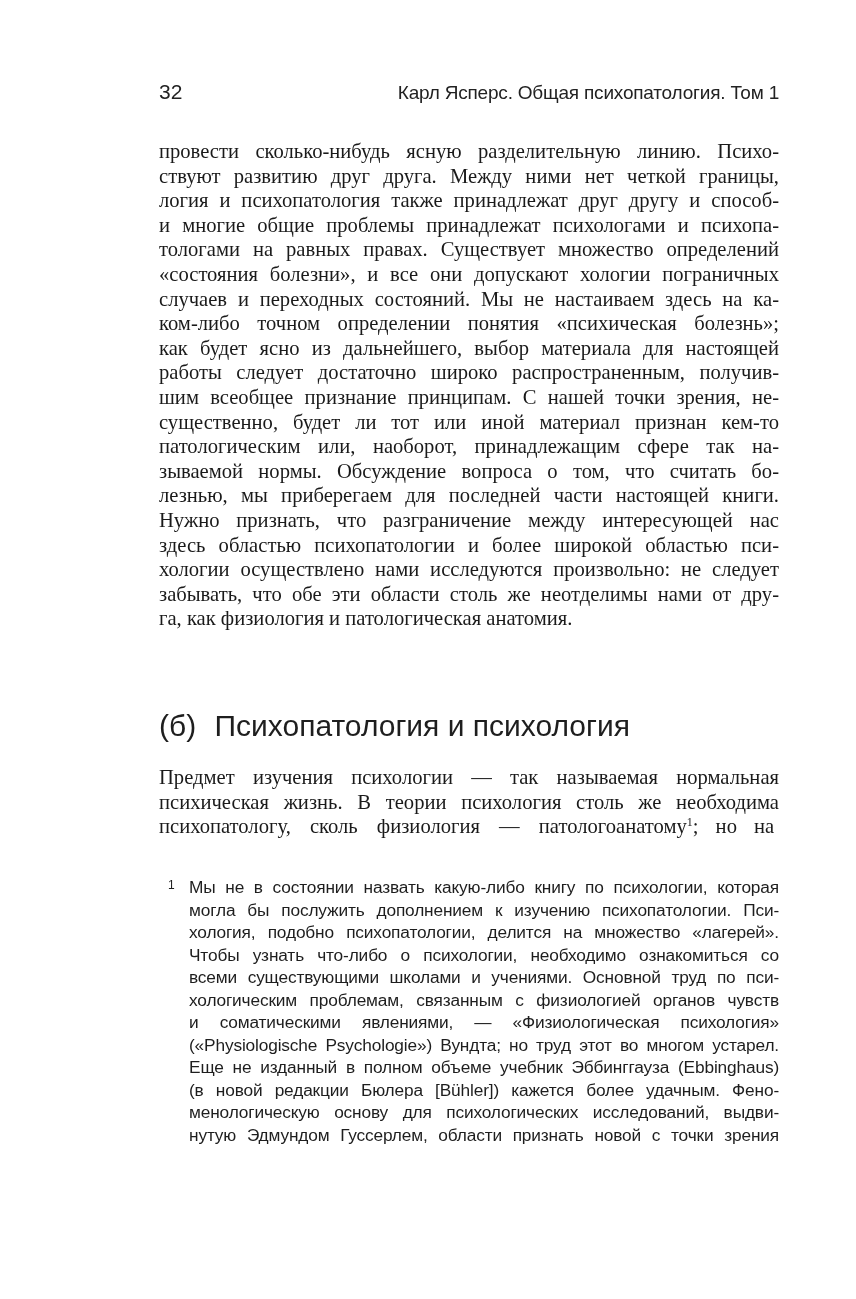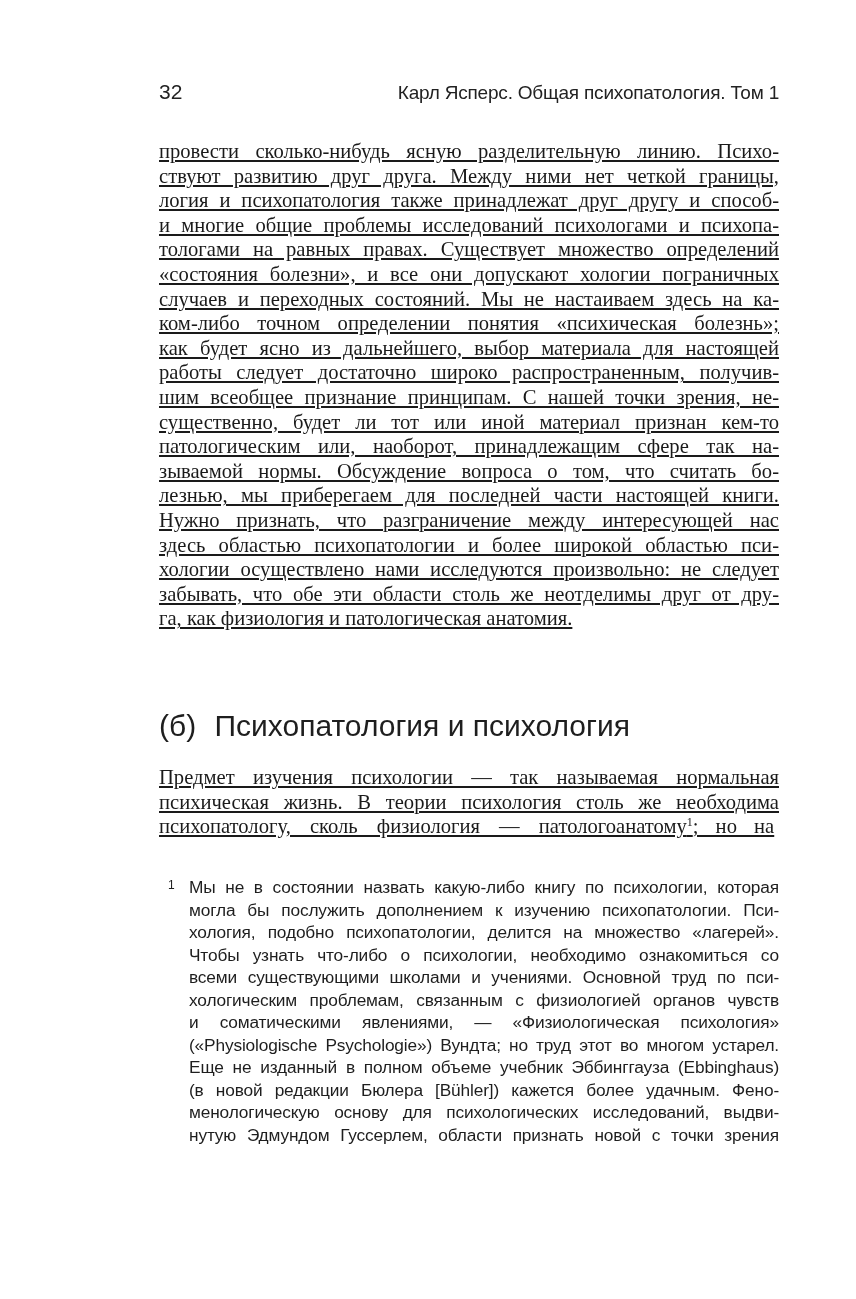--- a/index.html
+++ b/index.html
@@ -50,21 +50,20 @@
       font-size: 20.6px;
       color: #1a1a1a;
     }
     .body-block .line {
       display: block;
       height: 24.6px;
       line-height: 24.6px;
       white-space: nowrap;
       text-align: justify;
       text-align-last: justify;
-      text-decoration: underline;
     }
     .body-block .line.last {
       text-align-last: left;
     }
     #para-1 { top: 139px; }
     #para-2 { top: 765px; }
     .section-heading {
       position: absolute;
       left: 143px;
       top: 709px;
@@ -121,36 +120,36 @@
 
   <div class="running-head">
     <span class="page-number">32</span>
     <span class="book-title">Карл Ясперс. Общая психопатология. Том 1</span>
   </div>
 
   <div class="body-block" id="para-1">
     <span class="line">провести сколько-нибудь ясную разделительную линию. Психо-</span>
     <span class="line">ствуют развитию друг друга. Между ними нет четкой границы,</span>
     <span class="line">логия и психопатология также принадлежат друг другу и способ-</span>
-    <span class="line">и многие общие проблемы исследований психологами и психопа-</span>
+    <span class="line">и многие общие проблемы принадлежат психологами и психопа-</span>
     <span class="line">тологами на равных правах. Существует множество определений</span>
     <span class="line">«состояния болезни», и все они допускают хологии пограничных</span>
     <span class="line">случаев и переходных состояний. Мы не настаиваем здесь на ка-</span>
     <span class="line">ком-либо точном определении понятия «психическая болезнь»;</span>
     <span class="line">как будет ясно из дальнейшего, выбор материала для настоящей</span>
     <span class="line">работы следует достаточно широко распространенным, получив-</span>
     <span class="line">шим всеобщее признание принципам. С нашей точки зрения, не-</span>
     <span class="line">существенно, будет ли тот или иной материал признан кем-то</span>
     <span class="line">патологическим или, наоборот, принадлежащим сфере так на-</span>
     <span class="line">зываемой нормы. Обсуждение вопроса о том, что считать бо-</span>
     <span class="line">лезнью, мы приберегаем для последней части настоящей книги.</span>
     <span class="line">Нужно признать, что разграничение между интересующей нас</span>
     <span class="line">здесь областью психопатологии и более широкой областью пси-</span>
     <span class="line">хологии осуществлено нами исследуются произвольно: не следует</span>
-    <span class="line">забывать, что обе эти области столь же неотделимы друг от дру-</span>
+    <span class="line">забывать, что обе эти области столь же неотделимы нами от дру-</span>
     <span class="line last">га, как физиология и патологическая анатомия.</span>
   </div>
 
   <div class="section-heading">
     <span class="num">(б)</span>
     <span>Психопатология и психология</span>
   </div>
 
   <div class="body-block" id="para-2">
     <span class="line">Предмет изучения психологии — так называемая нормальная</span>

